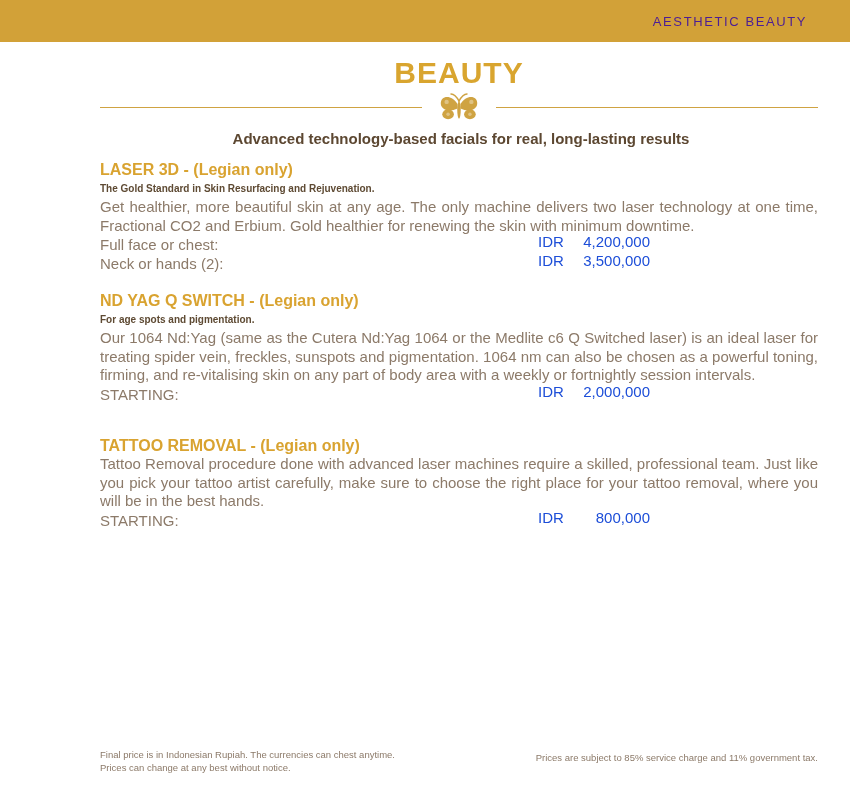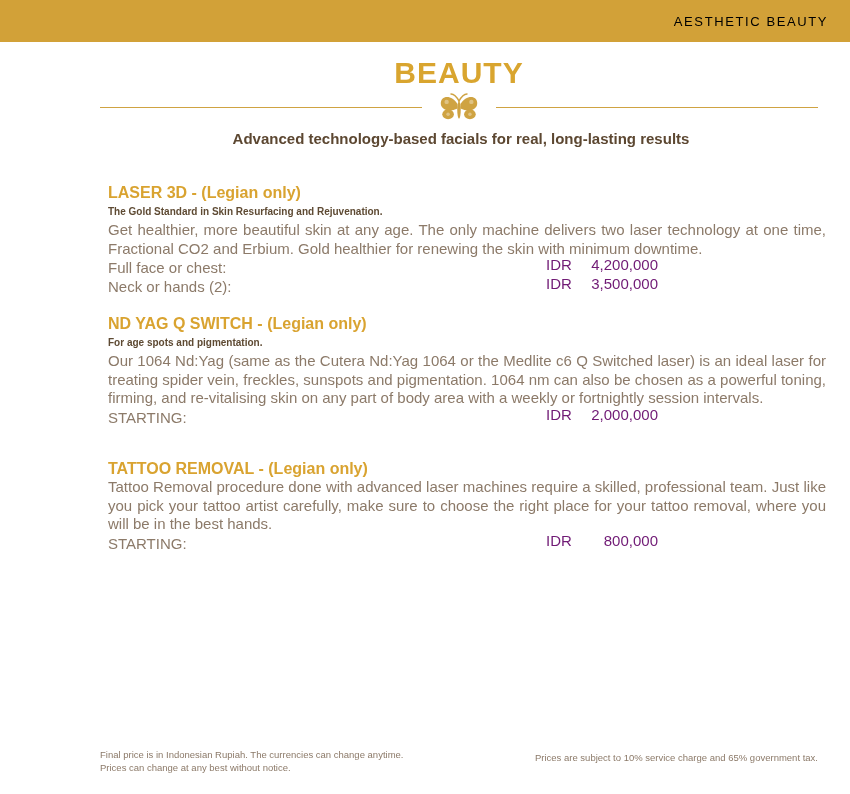--- a/index.html
+++ b/index.html
@@ -6,53 +6,53 @@
   .page {
     position:relative; width:850px; height:794px; background:#ffffff;
     font-family:"Liberation Sans", sans-serif; overflow:hidden;
   }
   
   .band {
     position:absolute; top:0; left:0; width:850px; height:42px;
     background:#d2a138; display:flex; align-items:center; justify-content:flex-end;
   }
   .band .brand {
-    color:#000000; font-size:13px; letter-spacing:1.6px; padding-right:22px; font-weight:400;
+    color:#4c1d95; font-size:13px; letter-spacing:1.6px; padding-right:43px; font-weight:400;
   }
   
   .content { position:absolute; left:100px; width:718px; top:0; height:794px; }
   .title {
     position:absolute; top:56px; left:0; width:100%; text-align:center;
     color:#d9a52f; font-size:30px; font-weight:700; letter-spacing:1px;
   }
   .divider {
     position:absolute; top:92px; left:0; width:100%; height:30px;
     display:flex; align-items:center;
   }
   .divider .line { flex:1; height:1px; background:#cfa342; }
   .divider .orn { width:46px; height:32px; margin:0 14px; flex:0 0 auto; }
   .subtitle {
     position:absolute; top:130px; left:2px; width:100%; text-align:center;
     color:#5c4731; font-size:15px; font-weight:700;
   }
-  .sec { position:absolute; left:8px; width:718px;margin-top:23px; }
+  .sec { position:absolute; left:0; width:718px; }
   .sec-1 { top:160px; } .sec-2 { top:291px; } .sec-3 { top:436px; }
   .sec h3 {
     margin:0; color:#d9a330; font-size:16px; font-weight:700; line-height:19px;
   }
   .tagline { color:#5e4a33; font-size:10px; font-weight:700; line-height:19px; }
   .body-text {
     margin:0; color:#8c7a69; font-size:15px; line-height:18.5px; text-align:justify;
   }
   .price-row { position:relative; height:19px; }
   .price-row .plabel { color:#8c7a69; font-size:15px; line-height:19px; }
   .price-row .price {
     position:absolute; left:438px; top:-3px; width:112px;
     display:flex; justify-content:space-between;
-    color:#701a75; font-size:15px; line-height:19px;
+    color:#1d4ed8; font-size:15px; line-height:19px;
   }
   .footer-left {
     position:absolute; left:0; top:748px; color:#8c7a69; font-size:9.5px; line-height:13px;
   }
   .footer-right {
     position:absolute; right:0; top:752px; color:#8c7a69; font-size:9.5px; text-align:right;
   }
 </style>
 </head>
 <body>
@@ -132,19 +132,19 @@
       <div class="price-row">
         <span class="plabel">STARTING:</span>
         <span class="price">
           <span>IDR</span>
           <span>800,000</span>
         </span>
       </div>
     </div>
 
     <div class="footer-left">
-      <div>Final price is in Indonesian Rupiah. The currencies can change anytime.</div>
+      <div>Final price is in Indonesian Rupiah. The currencies can chest anytime.</div>
       <div>Prices can change at any best without notice.</div>
     </div>
-    <div class="footer-right">Prices are subject to 10% service charge and 65% government tax.</div>
+    <div class="footer-right">Prices are subject to 85% service charge and 11% government tax.</div>
 
   </div>
 </div>
 
 </body></html>

